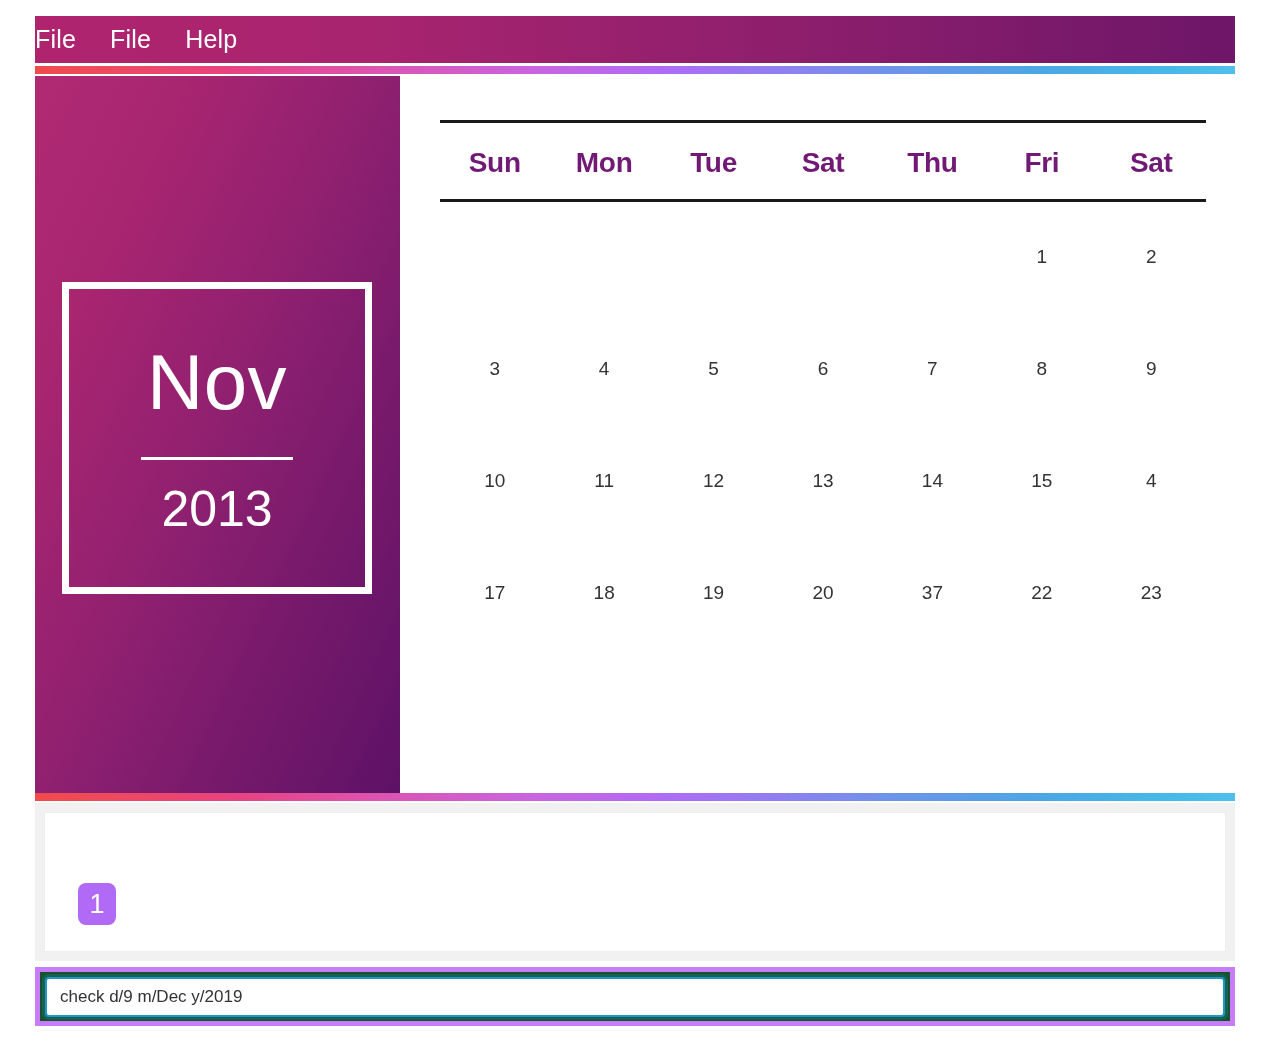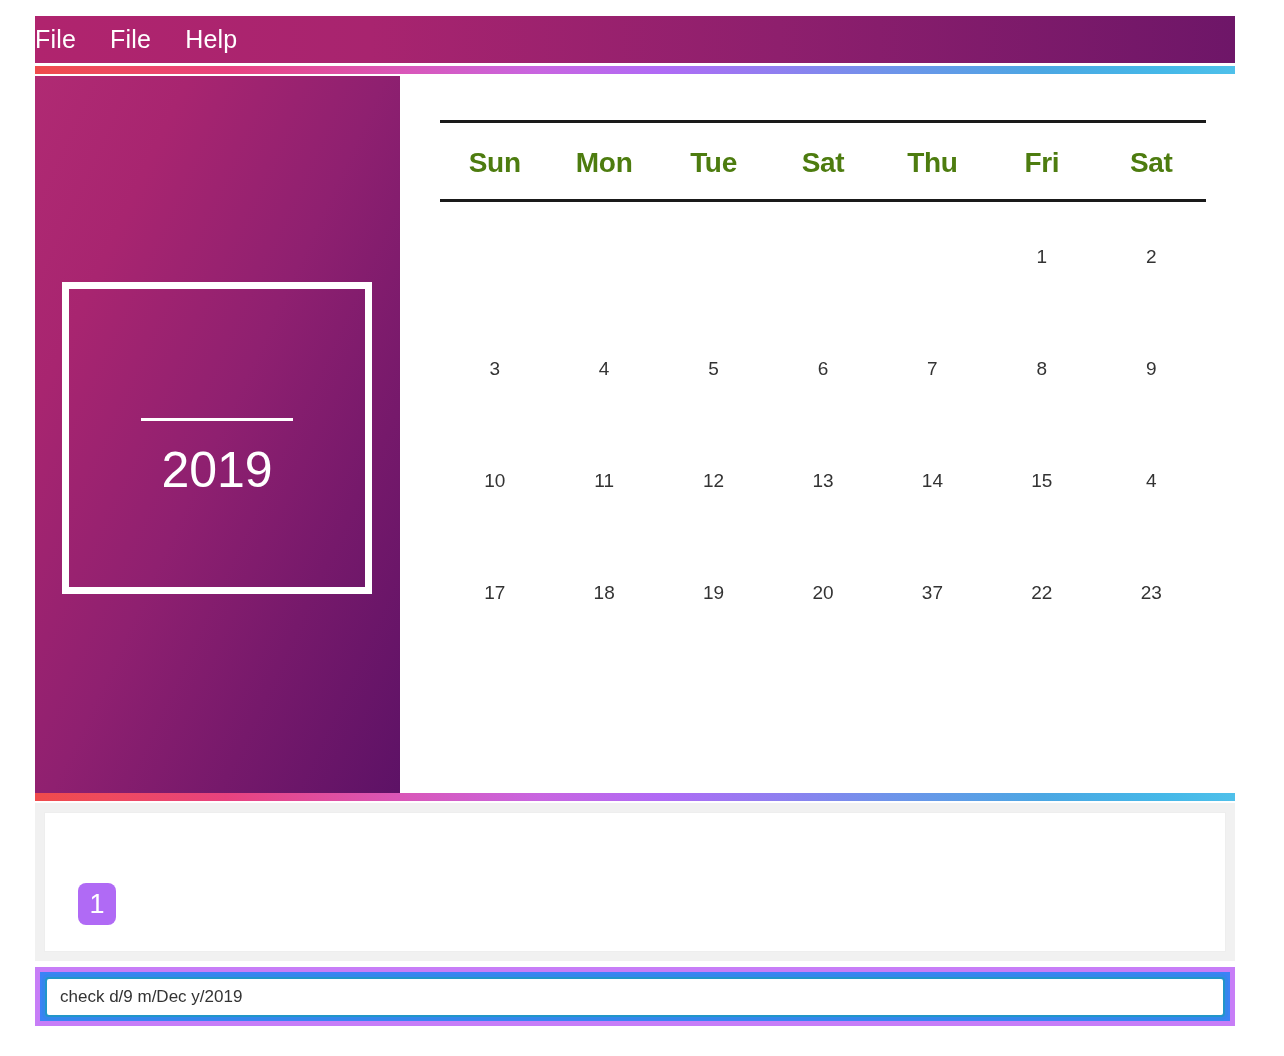--- a/index.html
+++ b/index.html
@@ -111,21 +111,21 @@
     width: 766px;
   }
   table.cal {
     width: 766px;
     border-collapse: collapse;
     table-layout: fixed;
   }
   table.cal thead th {
     font-size: 28px;
     font-weight: bold;
-    color: #4d7c0f;
+    color: #701a75;
     text-align: center;
     padding: 24px 0 20px 0;
     border-top: 3px solid #1a1a1a;
     border-bottom: 3px solid #1a1a1a;
     letter-spacing: -0.3px;
   }
   table.cal tbody td {
     font-size: 19px;
     color: #333333;
     text-align: center;
@@ -167,21 +167,21 @@
     line-height: 1;
   }
 
   
   .input-outer {
     position: absolute;
     left: 35px;
     top: 967px;
     width: 1200px;
     height: 59px;
-    background: #3b82f6;
+    background: #14532d;
     border: 5px solid #c77df7;
     display: flex;
     align-items: center;
     padding: 0 5px;
   }
   .cmd-input {
     width: 100%;
     height: 40px;
     border: 2px solid #2196c9;
     border-radius: 4px;
@@ -202,22 +202,23 @@
   <div class="menubar">
     <span class="menu-item">File</span>
     <span class="menu-item">File</span>
     <span class="menu-item">Help</span>
   </div>
 
   <div class="grad-rule" id="grad-top"></div>
 
   <div class="sidebar">
     <div class="month-box">
+      <div class="month-name">Nov</div>
       <div class="month-divider"></div>
-      <div class="year-label">2019</div>
+      <div class="year-label">2013</div>
     </div>
   </div>
 
   <div class="calendar">
     <table class="cal">
       <thead>
         <tr>
           <th>Sun</th>
           <th>Mon</th>
           <th>Tue</th>

